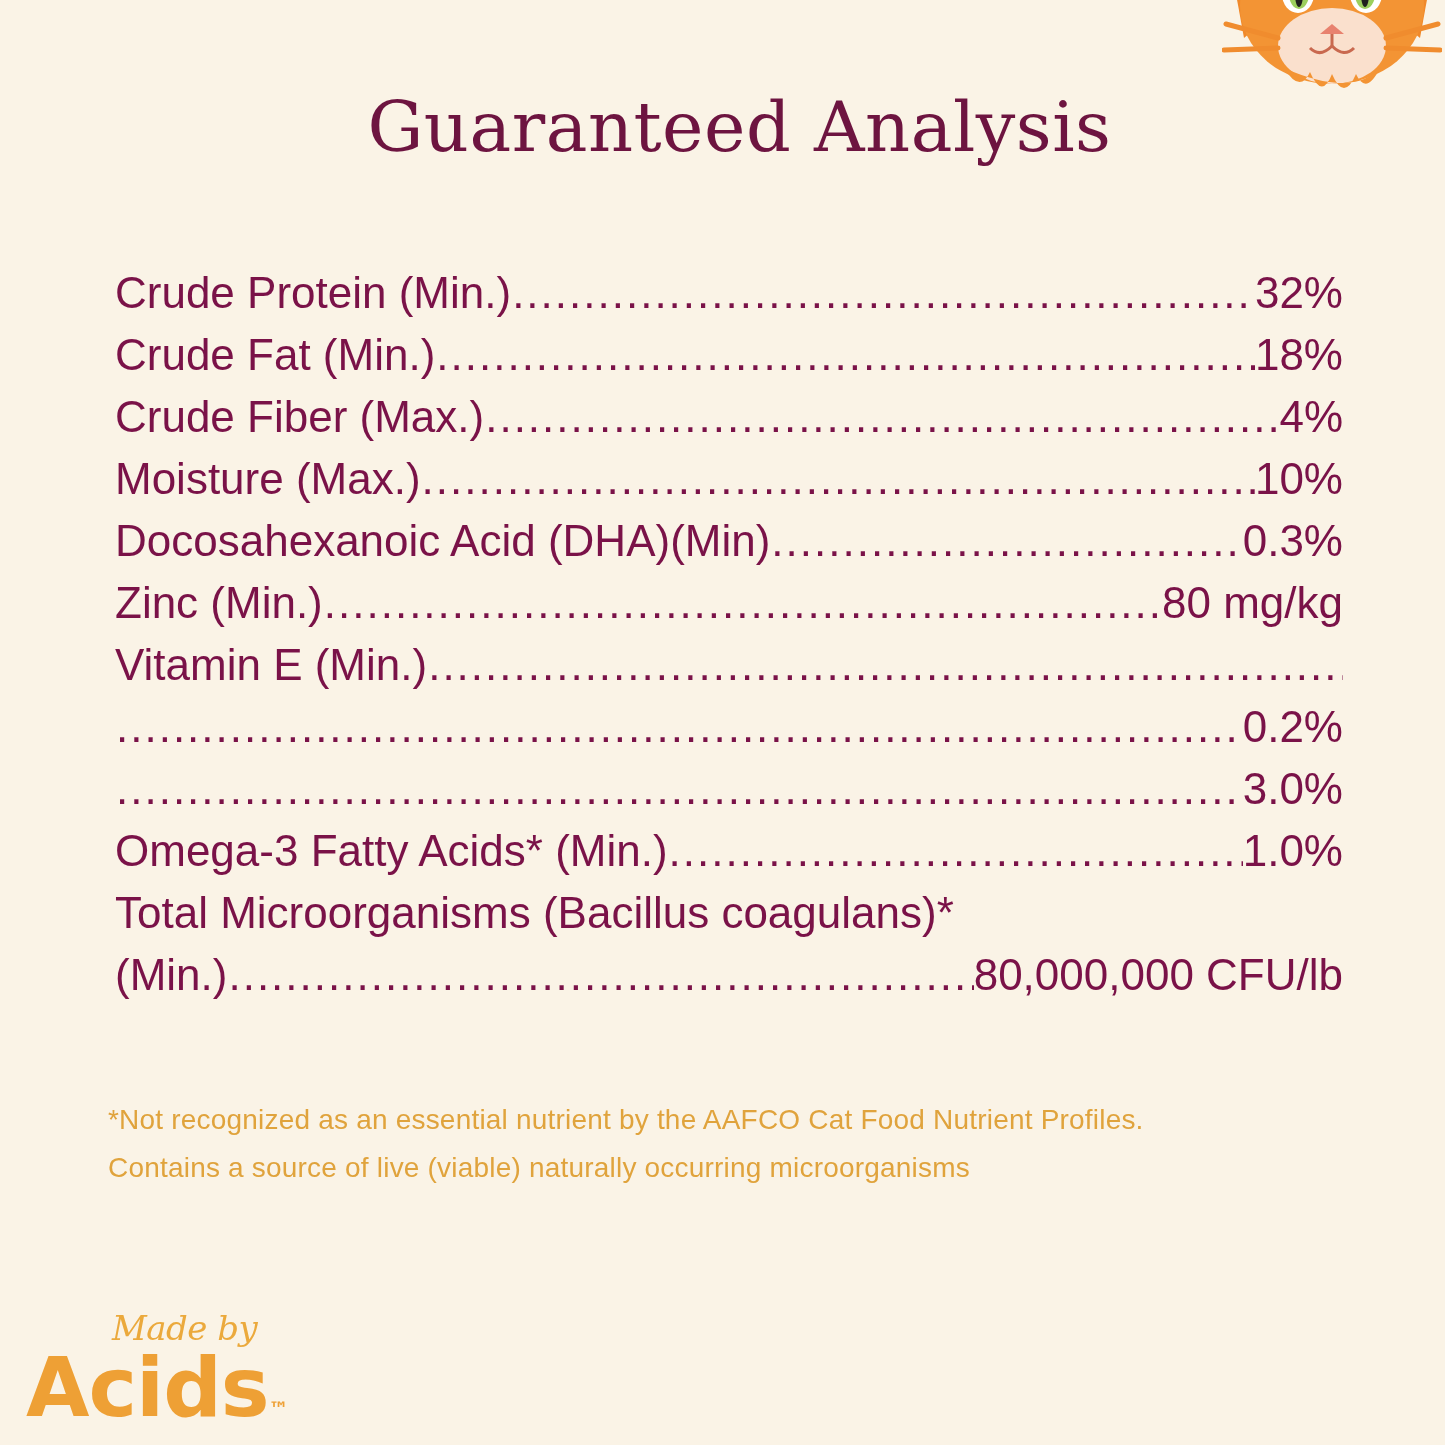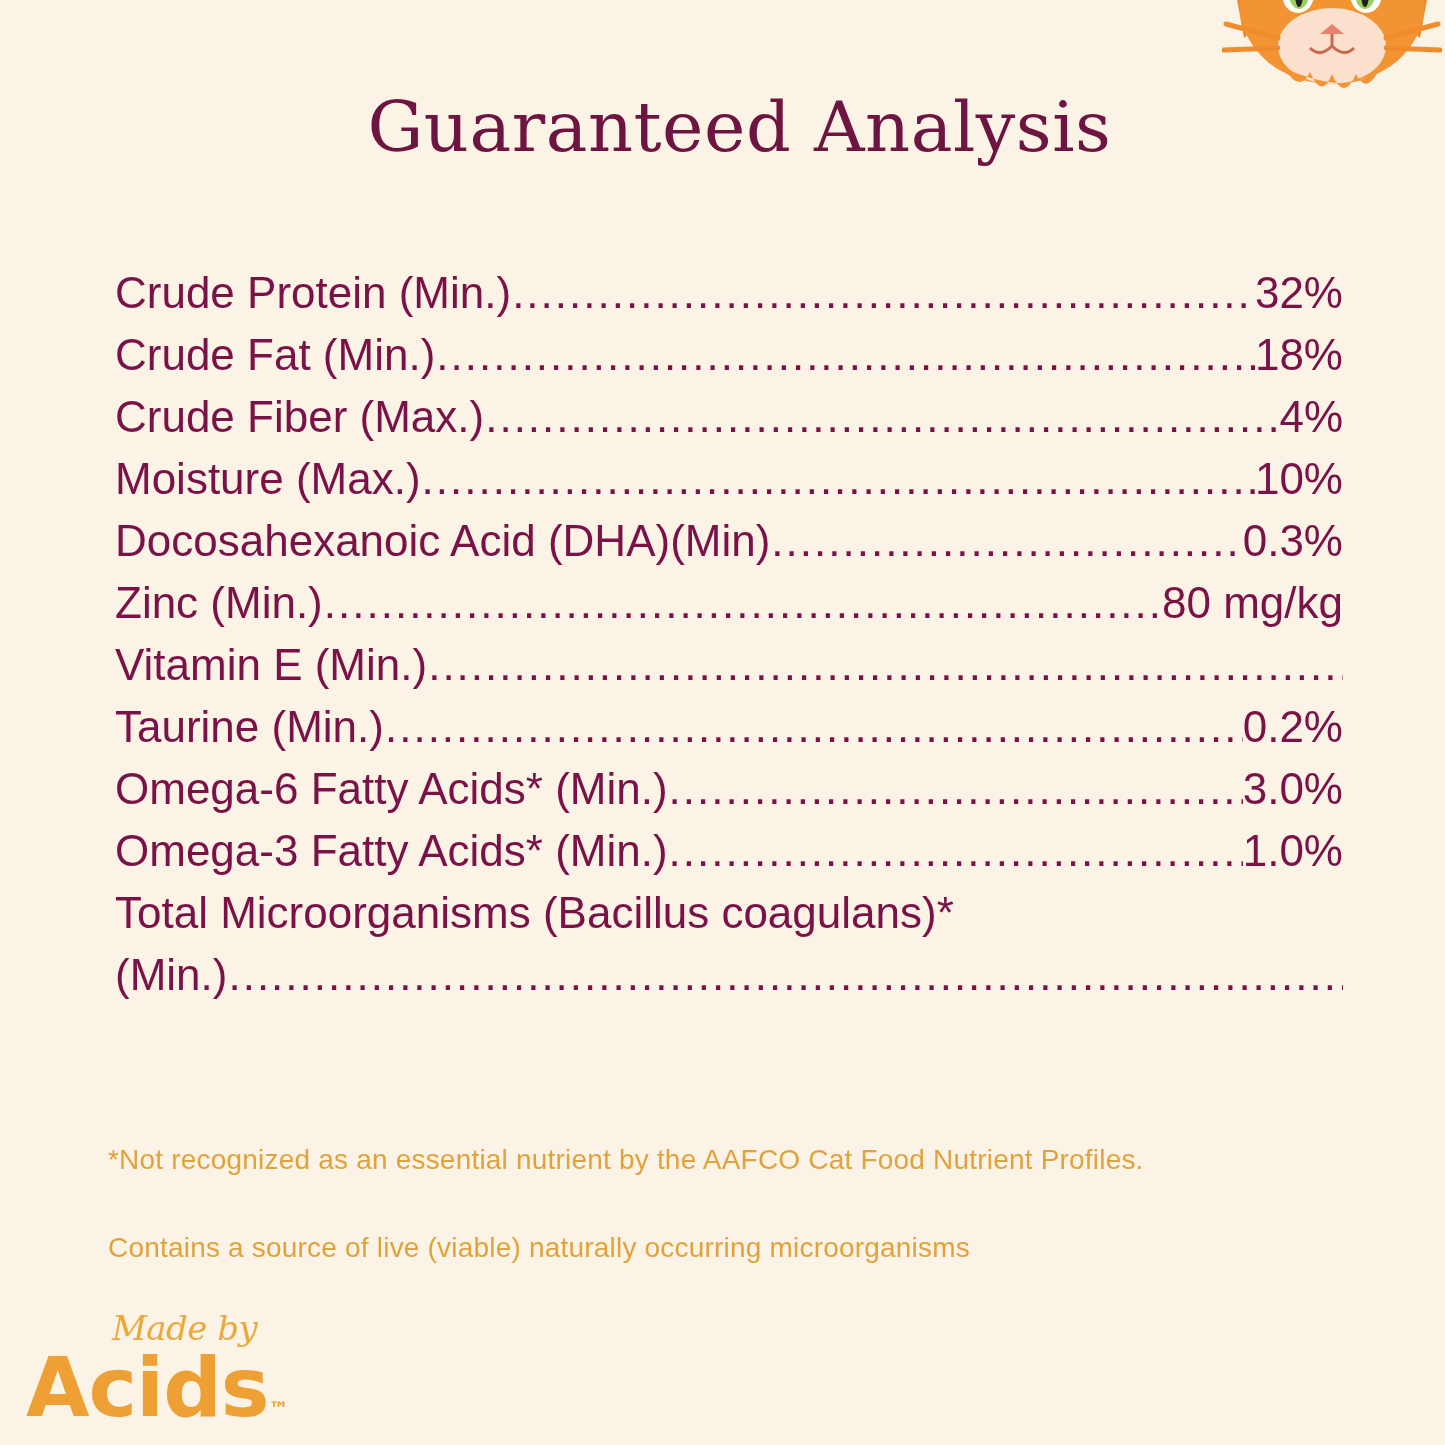--- a/index.html
+++ b/index.html
@@ -93,21 +93,20 @@
     top: 1096px;
     left: 108px;
     width: 1250px;
     color: #e0a33c;
     font-size: 28px;
     line-height: 48px;
     font-family: "Liberation Sans", sans-serif;
   }
   .footnotes div {
     letter-spacing: 0.2px;
-    margin-top: 40px;
   }
 
   
   .brand {
     position: absolute;
     left: 26px;
     bottom: 14px;
     width: 420px;
   }
   .brand .made-by {
@@ -210,43 +209,42 @@
       <span class="dots">................................................................................................................</span>
       <span class="val">80 mg/kg</span>
     </div>
 
     <div class="row">
       <span class="lbl">Vitamin E (Min.)</span>
       <span class="dots">................................................................................................................</span>
     </div>
 
     <div class="row">
-      <span class="lbl">Taurine (Min.)</span>
       <span class="dots">................................................................................................................</span>
       <span class="val">0.2%</span>
     </div>
 
     <div class="row">
-      <span class="lbl">Omega-6 Fatty Acids* (Min.)</span>
       <span class="dots">................................................................................................................</span>
       <span class="val">3.0%</span>
     </div>
 
     <div class="row">
       <span class="lbl">Omega-3 Fatty Acids* (Min.)</span>
       <span class="dots">................................................................................................................</span>
       <span class="val">1.0%</span>
     </div>
 
     <div class="row wrap">
       <span class="lbl-block">Total Microorganisms (Bacillus coagulans)*</span>
     </div>
     <div class="row cont">
       <span class="lbl">(Min.)</span>
       <span class="dots">................................................................................................................</span>
+      <span class="val">80,000,000 CFU/lb</span>
     </div>
 
   </div>
 
   <div class="footnotes">
     <div>*Not recognized as an essential nutrient by the AAFCO Cat Food Nutrient Profiles.</div>
     <div>Contains a source of live (viable) naturally occurring microorganisms</div>
   </div>
 
   <div class="brand">

